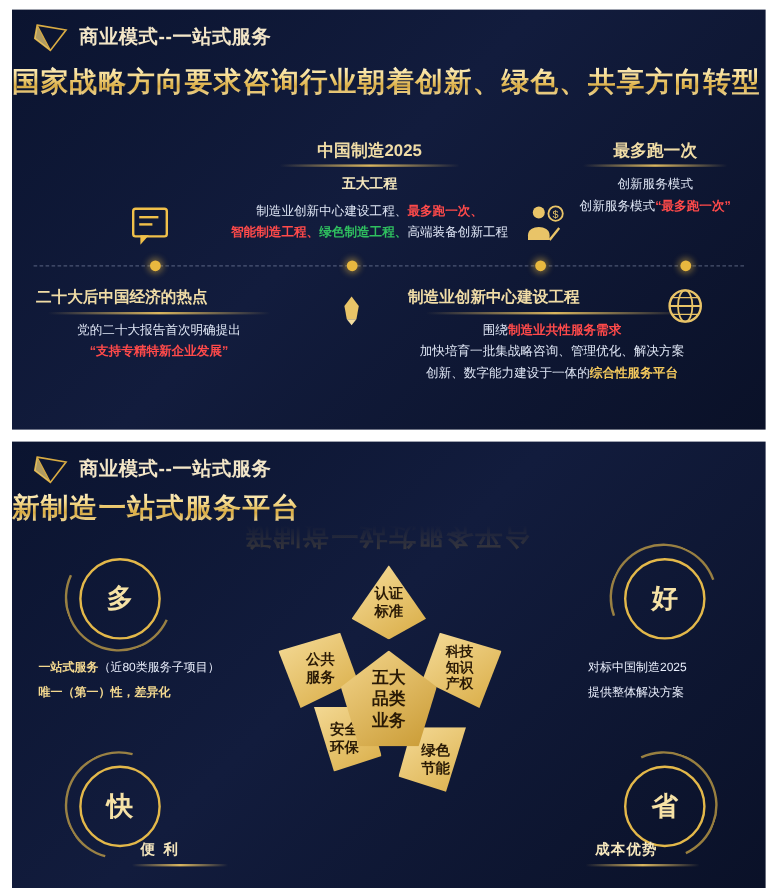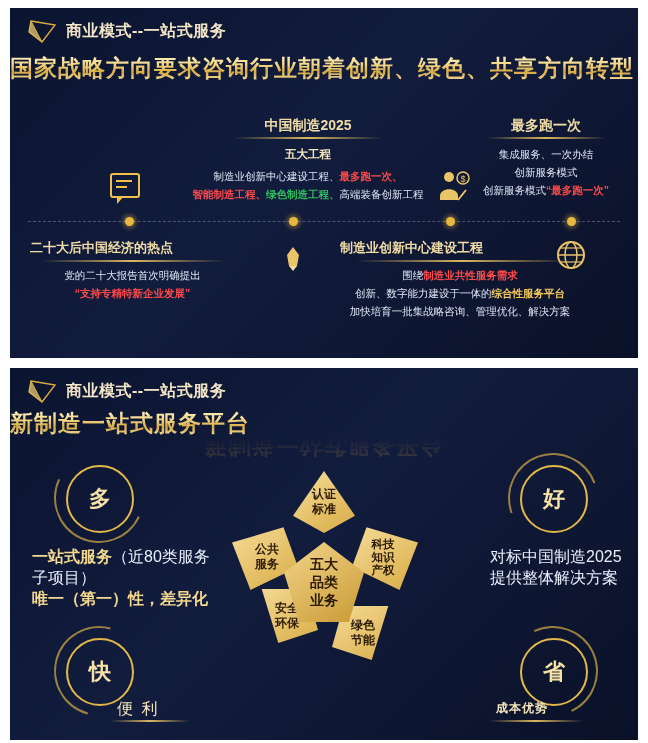--- a/index.html
+++ b/index.html
@@ -46,21 +46,21 @@
   #s2-title{top:40px;}
   .refl{position:absolute;left:0;right:0;top:62px;text-align:center;font-size:23px;font-weight:bold;letter-spacing:1px;
     background:linear-gradient(180deg,rgba(216,171,67,.40) 0%,rgba(216,171,67,0) 75%);
     -webkit-background-clip:text;background-clip:text;color:transparent;-webkit-text-fill-color:transparent;
     transform:scaleY(-1);opacity:.55;}
 
   .ring{position:absolute;width:64px;height:64px;border-radius:50%;border:2px solid #e3b84a;display:flex;align-items:center;justify-content:center;}
   .ring span{font-size:22px;font-weight:bold;color:#f6e2a6;}
   .arc{position:absolute;width:86px;height:86px;border-radius:50%;border:2px solid rgba(227,184,74,.65);border-right-color:transparent;border-top-color:transparent;}
 
-  .side-text{position:absolute;color:#e9eefc;font-size:16px;line-height:21px;}
+  .side-text{position:absolute;color:#e9eefc;font-size:10px;line-height:21px;}
   .side-text b{color:#f3d88f;}
 
   .pent-wrap{position:absolute;left:214px;top:108px;width:200px;height:215px;}
   .petal{position:absolute;width:62px;height:62px;display:flex;align-items:center;justify-content:center;text-align:center;
     font-size:12px;font-weight:bold;color:#2a1a06;line-height:15px;
     background:linear-gradient(145deg,#f6dd9c,#d8ab43);}
   .core{position:absolute;left:60px;top:66px;width:80px;height:80px;display:flex;align-items:center;justify-content:center;text-align:center;
     font-size:14px;font-weight:bold;color:#2a1a06;line-height:18px;
     background:linear-gradient(145deg,#f3d58c,#c99a33);}
   .under{position:absolute;height:2px;background:linear-gradient(90deg,rgba(212,175,85,0),#d9b55e,rgba(212,175,85,0));}
@@ -93,21 +93,20 @@
       <span>制造业创新中心建设工程、</span><span class="red">最多跑一次、</span>
     </div>
     <div>
       <span class="red">智能制造工程、</span><span style="color:#2fbf5f;font-weight:bold;">绿色制造工程、</span><span>高端装备创新工程</span>
     </div>
   </div>
 
   <div class="col" style="left:456px;top:108px;width:160px;">
     <div class="col-head">最多跑一次</div>
     <div class="uline" style="width:120px;"></div>
-    <div>集成服务、一次办结</div>
     <div>创新服务模式</div>
     <div>
       <span>创新服务模式</span><span class="red">“最多跑一次”</span>
     </div>
   </div>
 
   <div class="icon-box" style="left:100px;top:165px;">
     <div class="speech">
         <i style="top:5px;width:16px;"></i>
         <i style="top:11px;width:11px;"></i>
@@ -149,24 +148,24 @@
     <div>党的二十大报告首次明确提出</div>
     <div class="red">“支持专精特新企业发展”</div>
   </div>
 
   <div class="bottom-head" style="left:330px;top:231px;width:240px;">制造业创新中心建设工程</div>
   <div class="bottom-ul" style="left:345px;top:252px;width:215px;"></div>
   <div class="col" style="left:300px;top:258px;width:300px;">
     <div>
       <span>围绕</span><span class="red">制造业共性服务需求</span>
     </div>
+    <div>加快培育一批集战略咨询、管理优化、解决方案</div>
     <div>
       <span>创新、数字能力建设于一体的</span><span class="gold">综合性服务平台</span>
     </div>
-    <div>加快培育一批集战略咨询、管理优化、解决方案</div>
   </div>
 </div>
 
 <div class="slide" id="slide2">
 
   <div class="hdr">
     <span class="logo">
       <svg width="30" height="26" viewBox="0 0 30 26">
         <polygon points="3,3 27,7 14,24 1,14" fill="none" stroke="#d8ab43" stroke-width="1.4"></polygon>
         <polygon points="3,3 14,24 1,14" fill="#e8c973" opacity="0.75"></polygon>
@@ -206,21 +205,21 @@
     <div>
       <b>唯一（第一）性，差异化</b>
     </div>
   </div>
 
   <div class="side-text" style="left:480px;top:178px;width:150px;">
     <div>对标中国制造2025</div>
     <div>提供整体解决方案</div>
   </div>
 
-  <div class="side-text" style="left:107px;top:330px;font-weight:normal;color:#f6e7bd;font-size:16px;letter-spacing:2px;">便 利</div>
+  <div class="side-text" style="left:107px;top:330px;font-weight:bold;color:#f6e7bd;font-size:12px;letter-spacing:2px;">便 利</div>
   <div class="under" style="left:100px;top:352px;width:80px;"></div>
 
   <div class="side-text" style="left:486px;top:330px;font-weight:bold;color:#f6e7bd;font-size:12px;letter-spacing:1px;">成本优势</div>
   <div class="under" style="left:478px;top:352px;width:95px;"></div>
 
   <div class="pent-wrap">
 
     <div class="petal" style="left:69px;top:-5px;clip-path:polygon(50% 0%,100% 72%,50% 100%,0% 72%);">
       <div>
         <div>认证</div>

